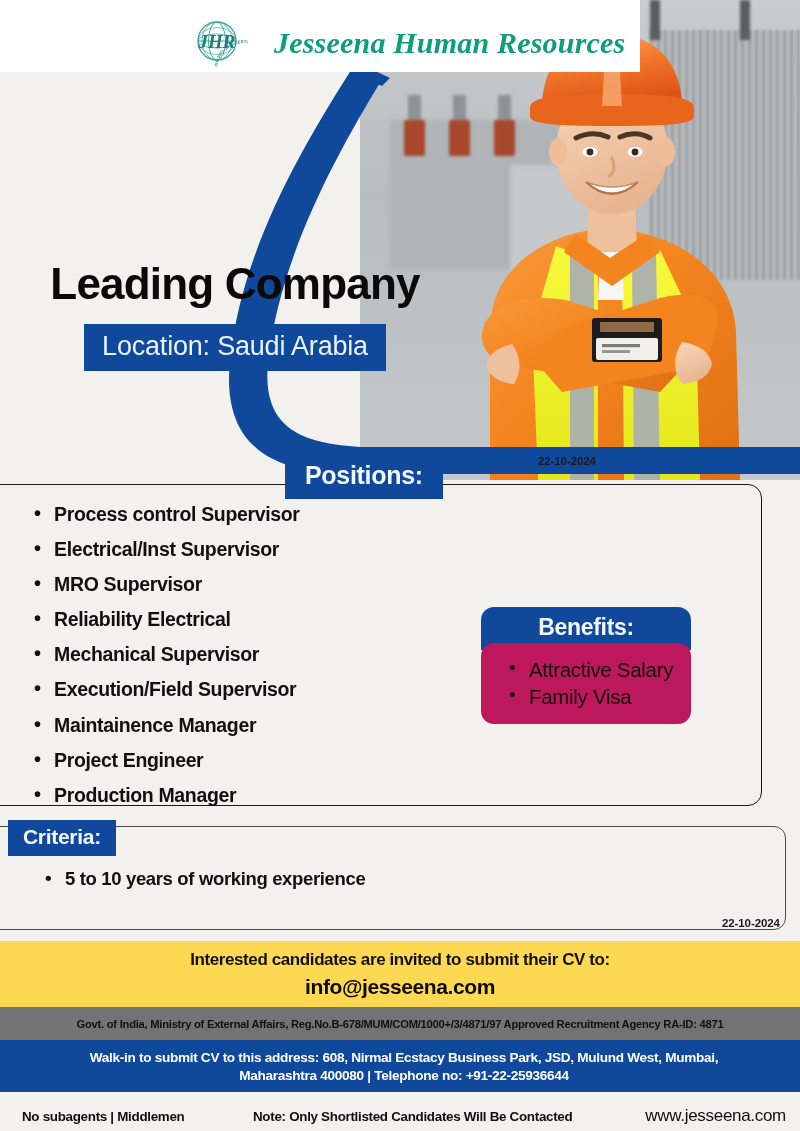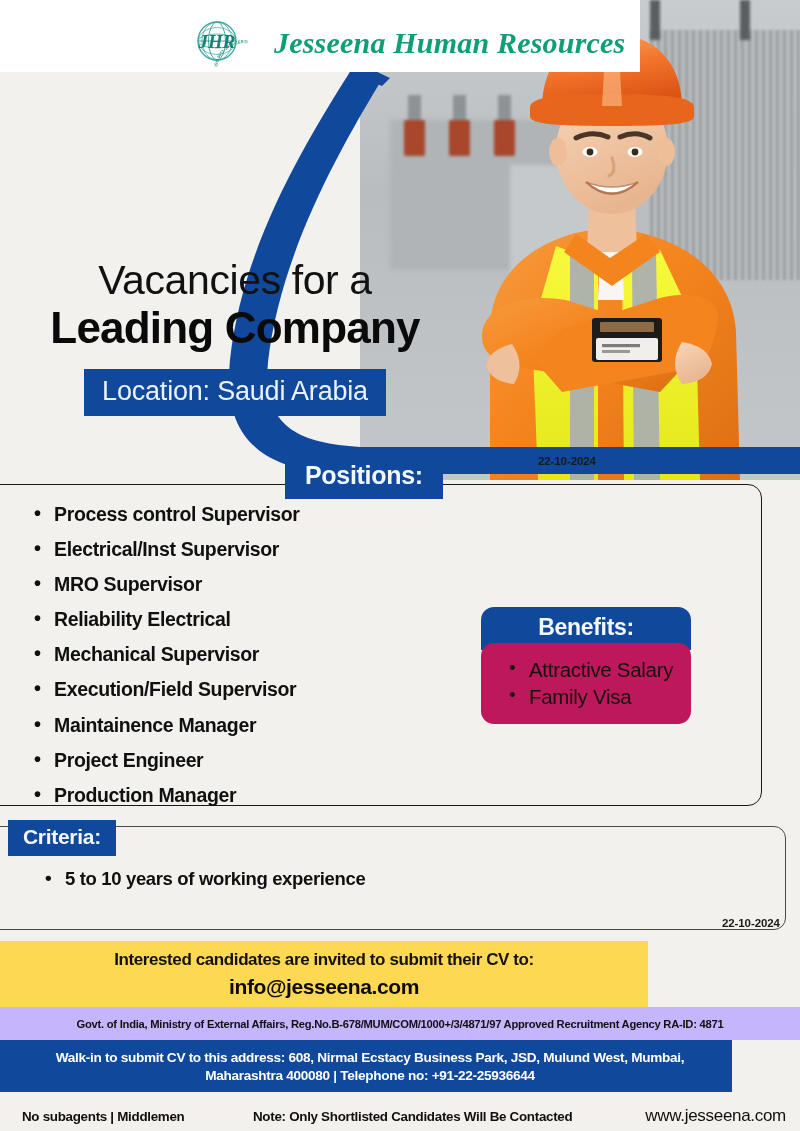--- a/index.html
+++ b/index.html
@@ -164,43 +164,43 @@
     font-size:18.5px; font-weight:700; color:#101010;
     letter-spacing:-.35px; line-height:1; margin-bottom:13px;
     padding-left:20px; position:relative; white-space:nowrap;
   }
   .crit-list li::before {
     content:"•"; position:absolute; left:0; top:-2px; font-size:19px;
   }
 
   
   .band-yellow {
-    position:absolute; left:0; top:941px; width:648px; height:66px;
+    position:absolute; left:0; top:941px; width:800px; height:66px;
     background:#FCD853; z-index:6;
     display:flex; flex-direction:column; align-items:center;
     justify-content:center;
   }
   .by-l1 {
     font-size:17px; font-weight:700; color:#14100A; letter-spacing:-.4px;
   }
   .by-l2 {
     font-size:21px; font-weight:700; color:#0D0A05; letter-spacing:-.4px;
     margin-top:5px;
   }
   .band-gov {
     position:absolute; left:0; top:1007px; width:800px; height:33px;
-    background:#c4b5fd; z-index:6;
+    background:#737373; z-index:6;
     display:flex; align-items:center; justify-content:center;
   }
   .band-gov span {
     font-size:11.2px; font-weight:700; color:#111; letter-spacing:-.25px;
     white-space:nowrap;
   }
   .band-blue {
-    position:absolute; left:0; top:1040px; width:732px; height:52px;
+    position:absolute; left:0; top:1040px; width:800px; height:52px;
     background:#10499C; z-index:6;
     display:flex; flex-direction:column; align-items:center;
     justify-content:center;
     padding-left:8px;
   }
   .bb-l1, .bb-l2 {
     font-size:13.6px; font-weight:700; color:#FFFFFF; letter-spacing:-.3px;
     white-space:nowrap;
   }
   .bb-l2 { margin-top:3px; }
@@ -330,21 +330,20 @@
         <text x="31" y="36" text-anchor="middle" font-family="Liberation Serif, serif" font-size="19" font-weight="700" font-style="italic" fill="#1A7F74">JHR</text>
         <path id="certpath" d="M 31 58 A 27 27 0 1 1 31 58.1" fill="none"></path>
         <text font-family="Liberation Sans, sans-serif" font-size="4.2" font-weight="700" fill="#2E8F86">
           <textPath href="#certpath" startOffset="2%">ISO 9001-2015 CERTIFIED COMPANY</textPath>
         </text>
       </svg>
       <span class="logo-name">Jesseena Human Resources</span>
     </div>
 
     <div class="headline">
-      <div class="h-line1">Vacancies for a</div>
       <div class="h-line2">Leading Company</div>
       <div class="loc-wrap">
         <span class="loc-tag">Location: Saudi Arabia</span>
       </div>
     </div>
   </div>
 
   <div class="datestamp ds1">22-10-2024</div>
   <div class="datestamp ds2">22-10-2024</div>
 

